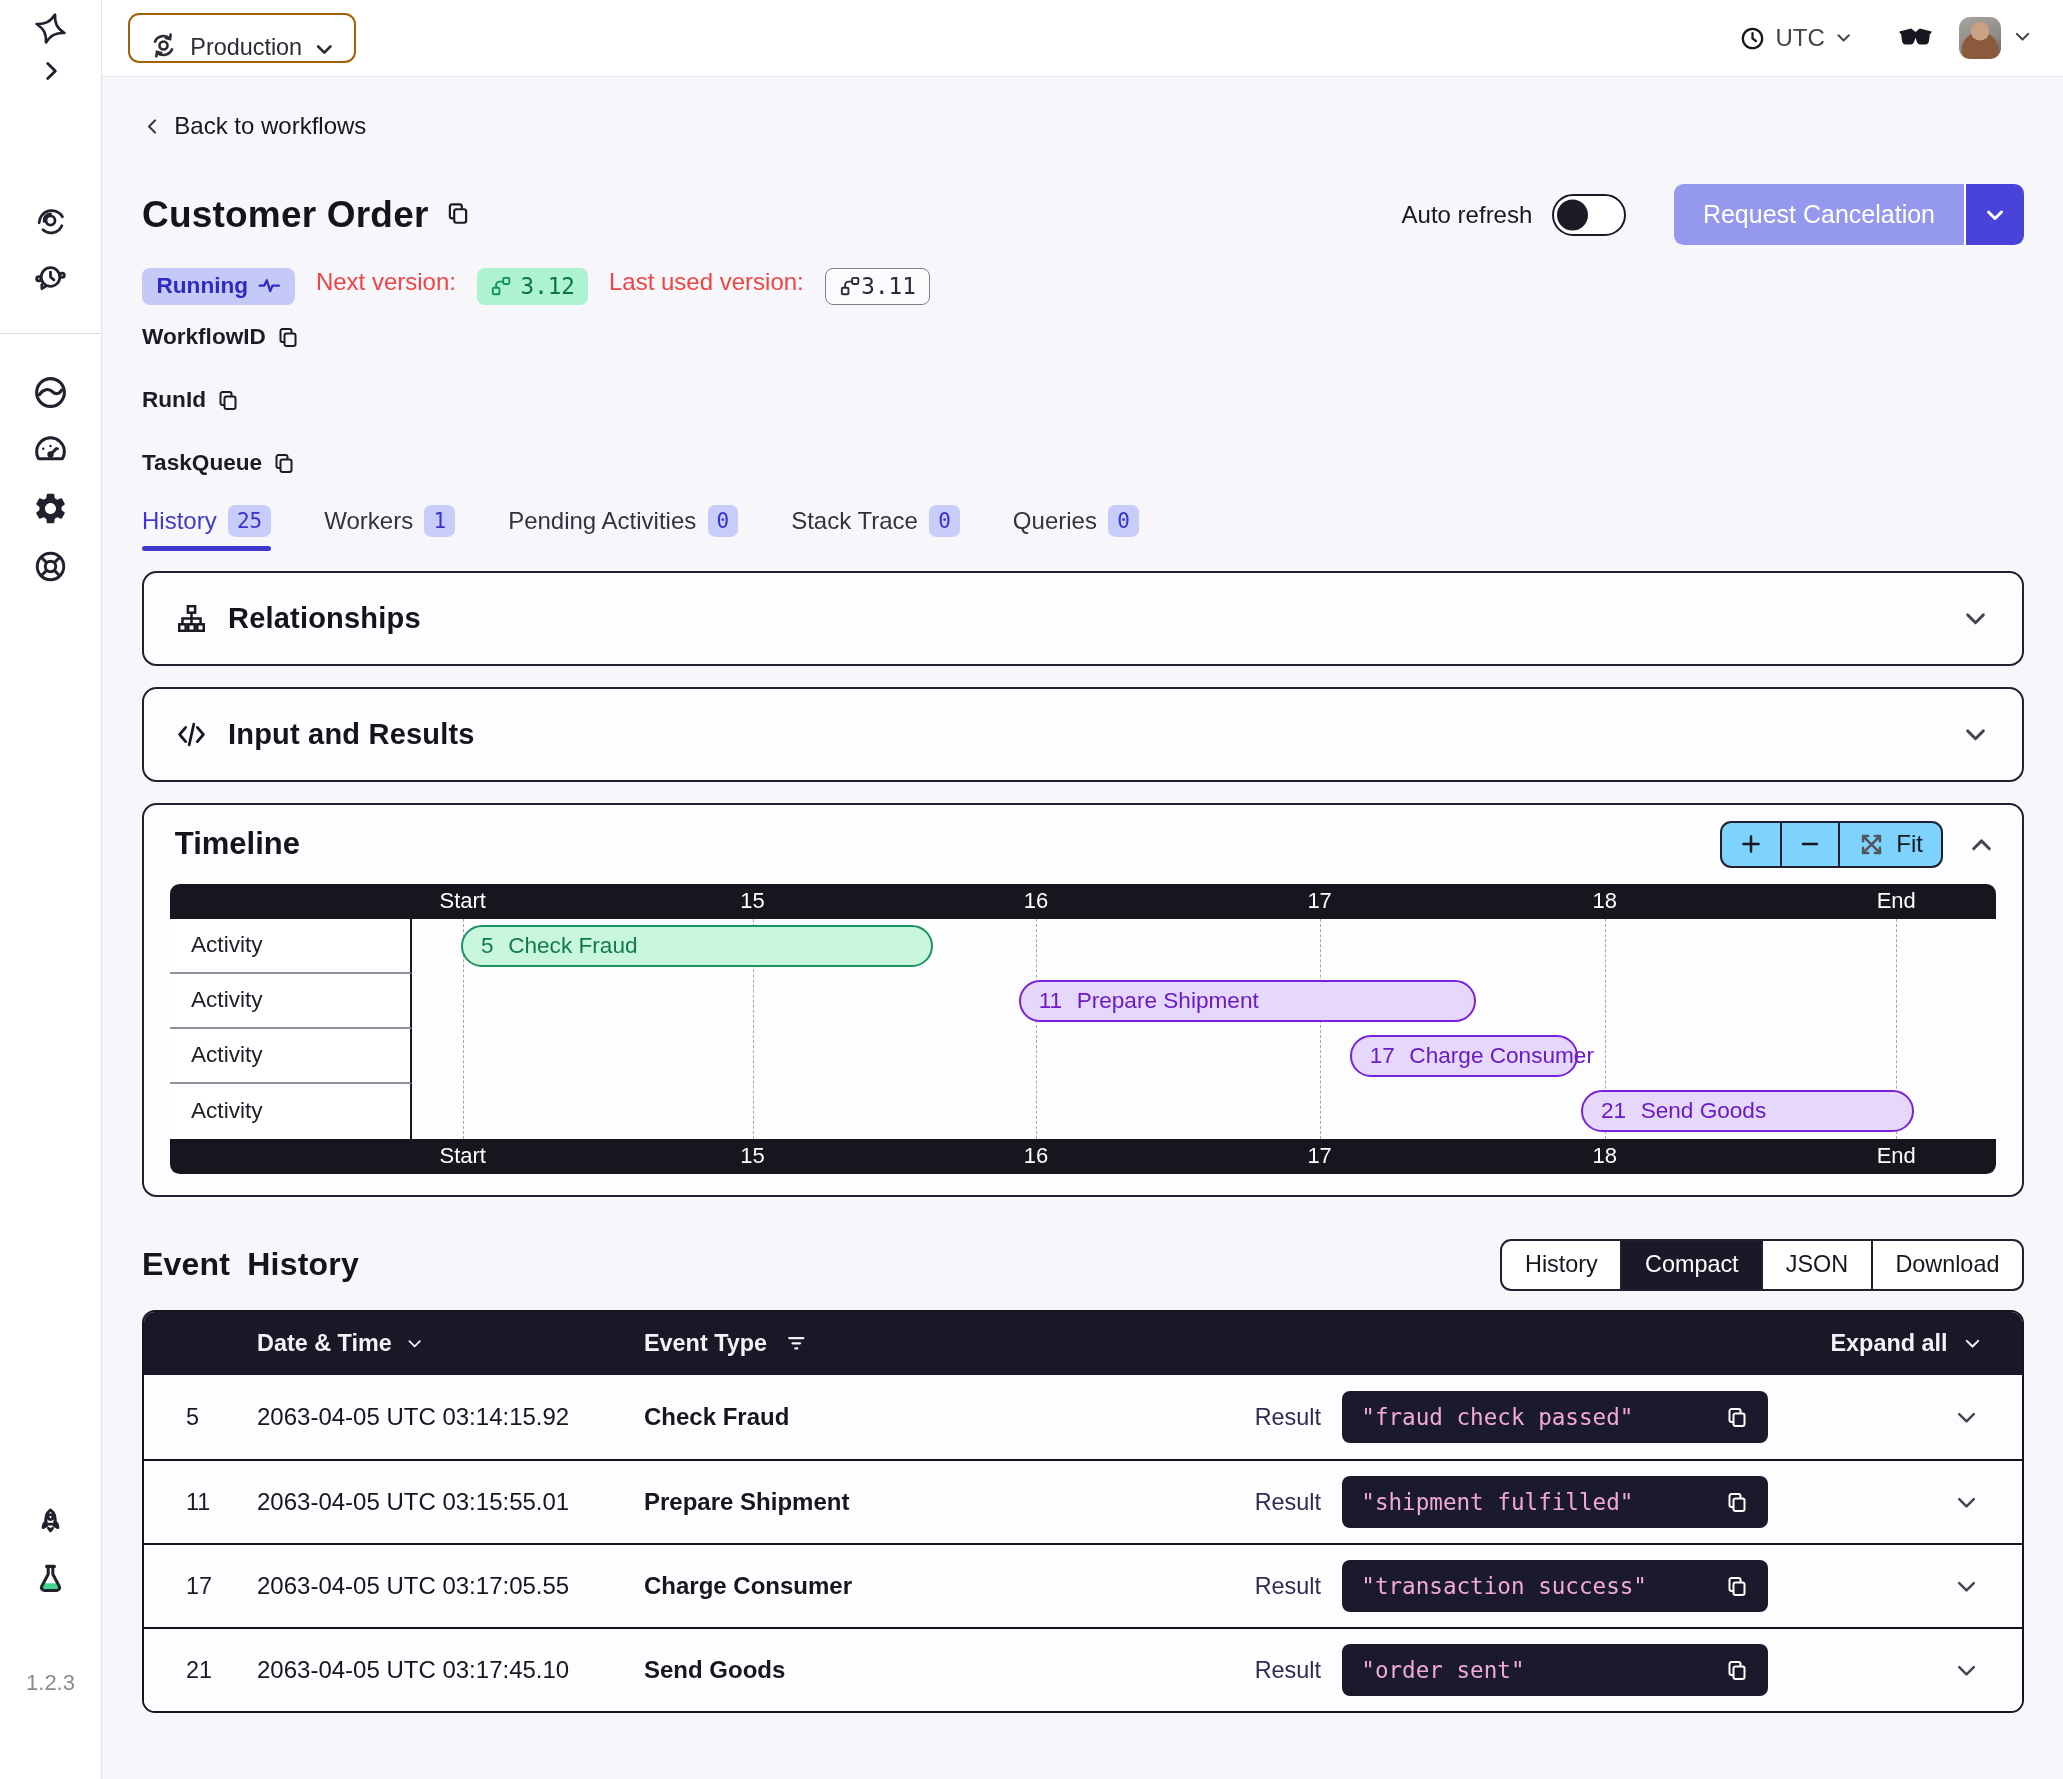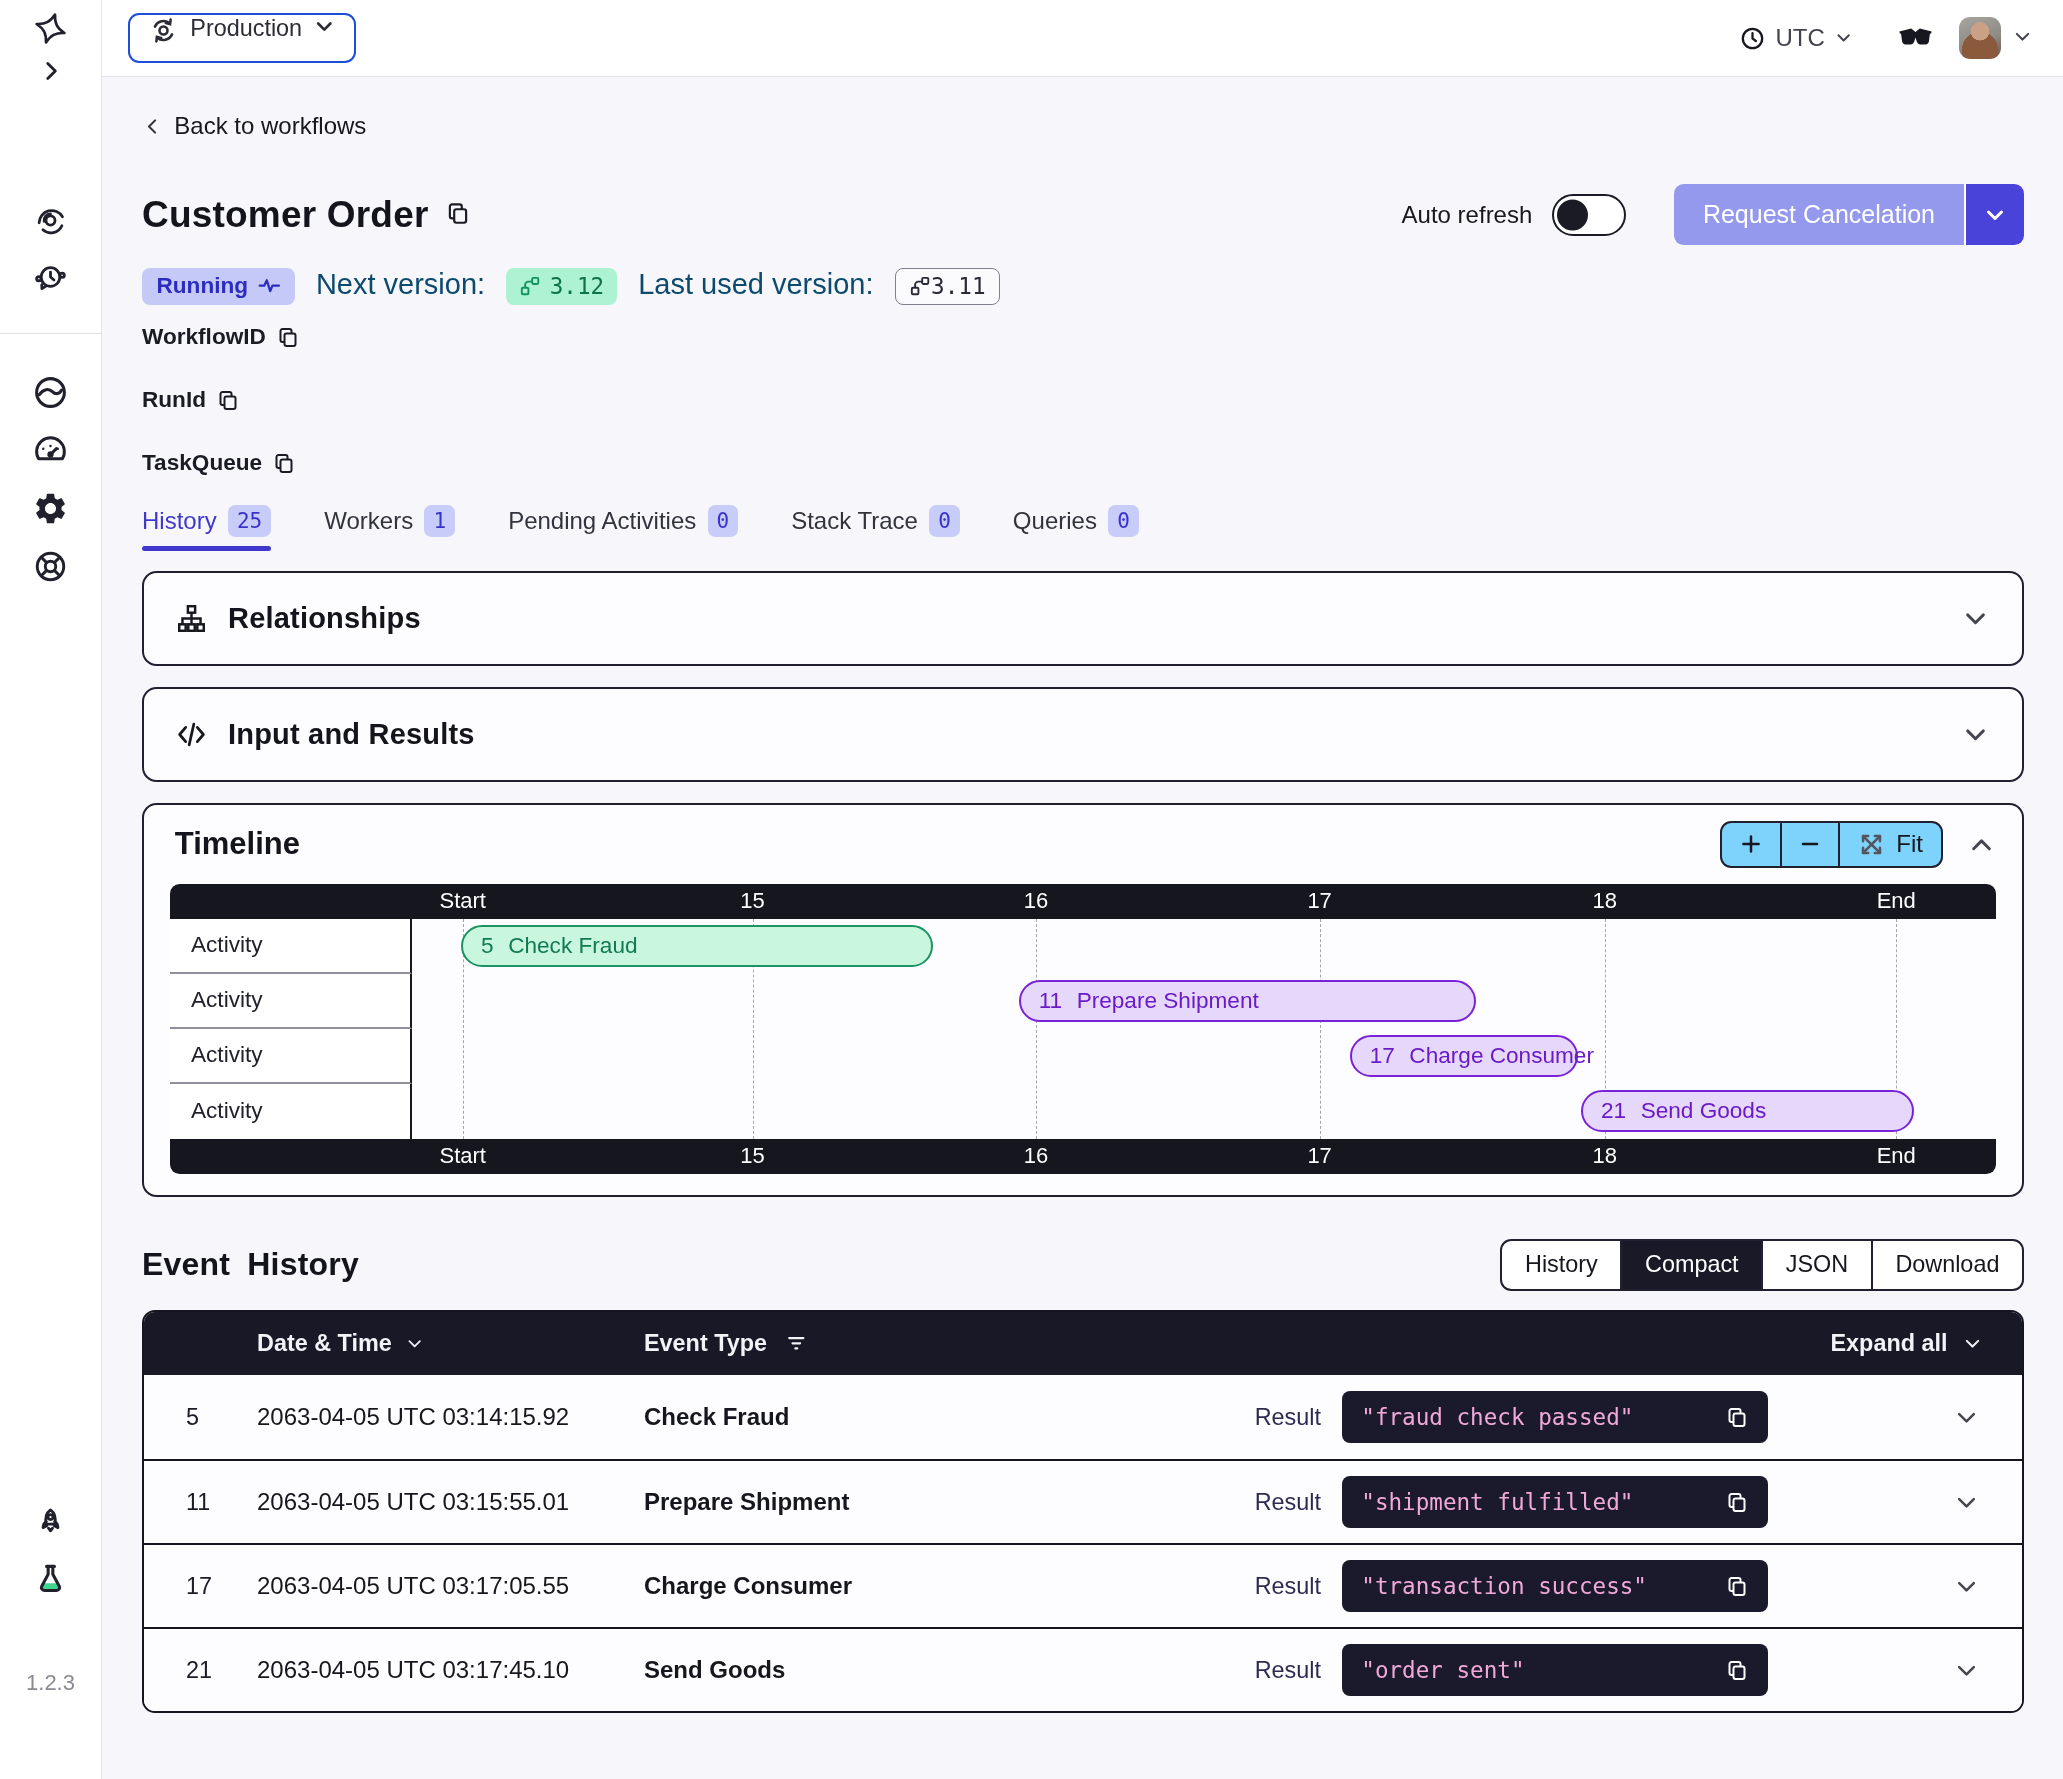--- a/index.html
+++ b/index.html
@@ -27,22 +27,22 @@
   .rail-bottom { display:flex; flex-direction:column; align-items:center; gap:21px; }
   .rail-version { margin-top:73px; margin-bottom:84px; font-size:22px; color:#8a8a94; }
 
   
   .main { flex:1; display:flex; flex-direction:column; }
   .topbar {
     height:77px; min-height:77px; background:#fff; border-bottom:1.6px solid #e4e4ec;
     display:flex; align-items:center; padding:0 31px 0 26px;
   }
   .env-btn {
-    display:flex; align-items:flex-start; gap:11.3px; height:50px; padding:0 18px;
-    border:2px solid #1d4ed8; border-radius:11.3px; background:#fff;
+    display:flex; align-items:flex-end; gap:11.3px; height:50px; padding:0 18px;
+    border:2px solid #a16207; border-radius:11.3px; background:#fff;
     font-size:23.4px; color:#2c2c36; cursor:pointer;
   }
   .tb-spacer { flex:1; }
   .utc { display:flex; align-items:center; gap:9.7px; color:#43434e; font-size:24px; cursor:pointer; }
   .glasses { margin-left:44px; color:#17171f; cursor:pointer; }
   .avatar {
     margin-left:26px; width:42px; height:42px; border-radius:11.3px; cursor:pointer;
     background:
       radial-gradient(circle at 50% 34%, #caa184 0 26%, transparent 27%),
       radial-gradient(circle at 50% 78%, #8b5a3c 0 46%, transparent 47%),
@@ -66,21 +66,21 @@
     width:31px; height:31px; border-radius:50%; background:#1b1b26; }
   .cancel-split { display:flex; margin-left:29px; border-radius:9.7px; overflow:hidden; cursor:pointer; }
   .cancel-main { background:#9499ee; color:#ffffff; font-size:25px; display:flex; align-items:center;
     padding:0 29px; height:61px; }
   .cancel-chev { width:60px; background:#4a43da; border-left:2.4px solid #ffffff; display:flex;
     align-items:center; justify-content:center; color:#fff; }
 
   .status-row { margin-top:22.6px; display:flex; align-items:flex-start; gap:21px; }
   .badge-running { display:flex; align-items:center; gap:9.7px; background:#c5c9f8; color:#2d2cc0;
     border-radius:8px; height:37px; padding:0 14.5px; font-size:22.6px; font-weight:700; }
-  .meta-label { font-size:29px; color:#0c4a6e; }
+  .meta-label { font-size:24px; color:#ef4444; }
   .badge-green { display:flex; align-items:center; gap:8px; background:#adf2d1; border-radius:8px;
     height:37px; padding:0 13px; font-family:"DejaVu Sans Mono", monospace; font-size:22.6px; color:#0d7348; }
   .badge-green svg { color:#12925e; }
   .badge-outline { display:flex; align-items:center; background:#fbfbfd; border:1.6px solid #80808c;
     border-radius:8px; height:37px; padding:0 13px; font-family:"DejaVu Sans Mono", monospace;
     font-size:22.6px; color:#2a2a36; }
   .ids-row { margin-top:19.3px; display:flex; gap:37px;flex-direction:column; }
   .id-item { display:flex; align-items:center; gap:9.7px; font-size:22.6px; font-weight:700; color:#1b1b26; }
   .id-item svg { cursor:pointer; }
 

